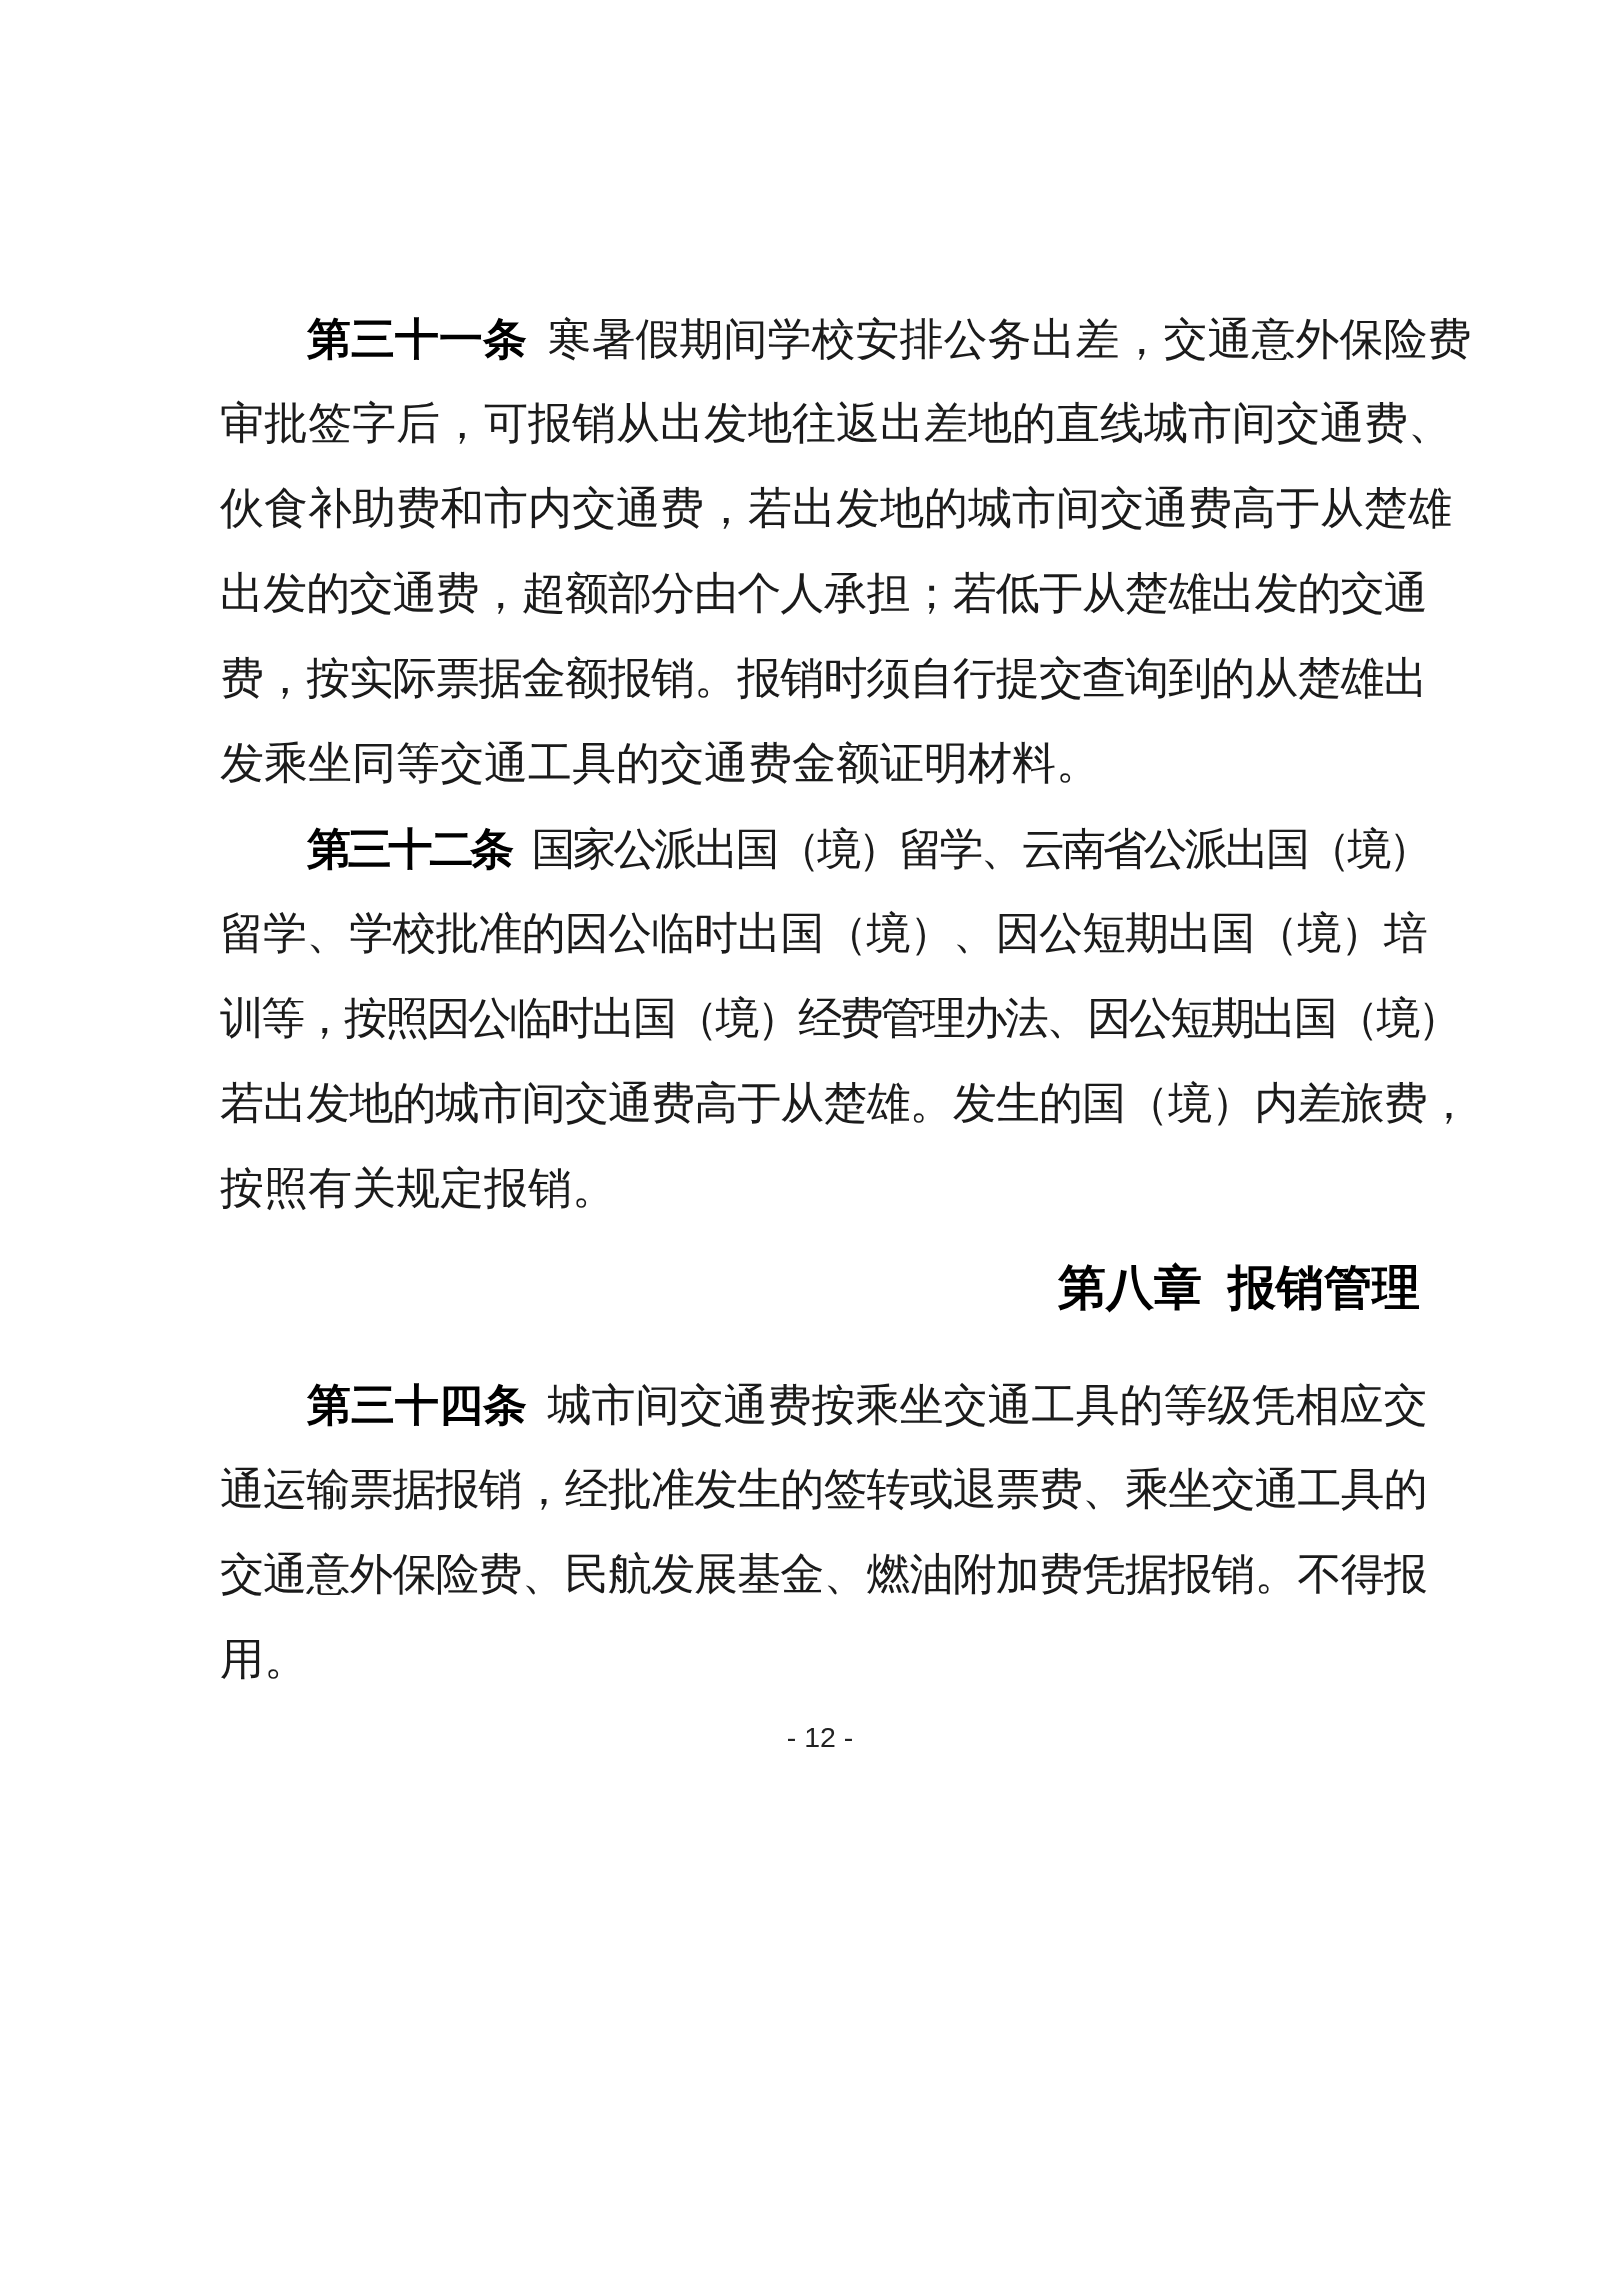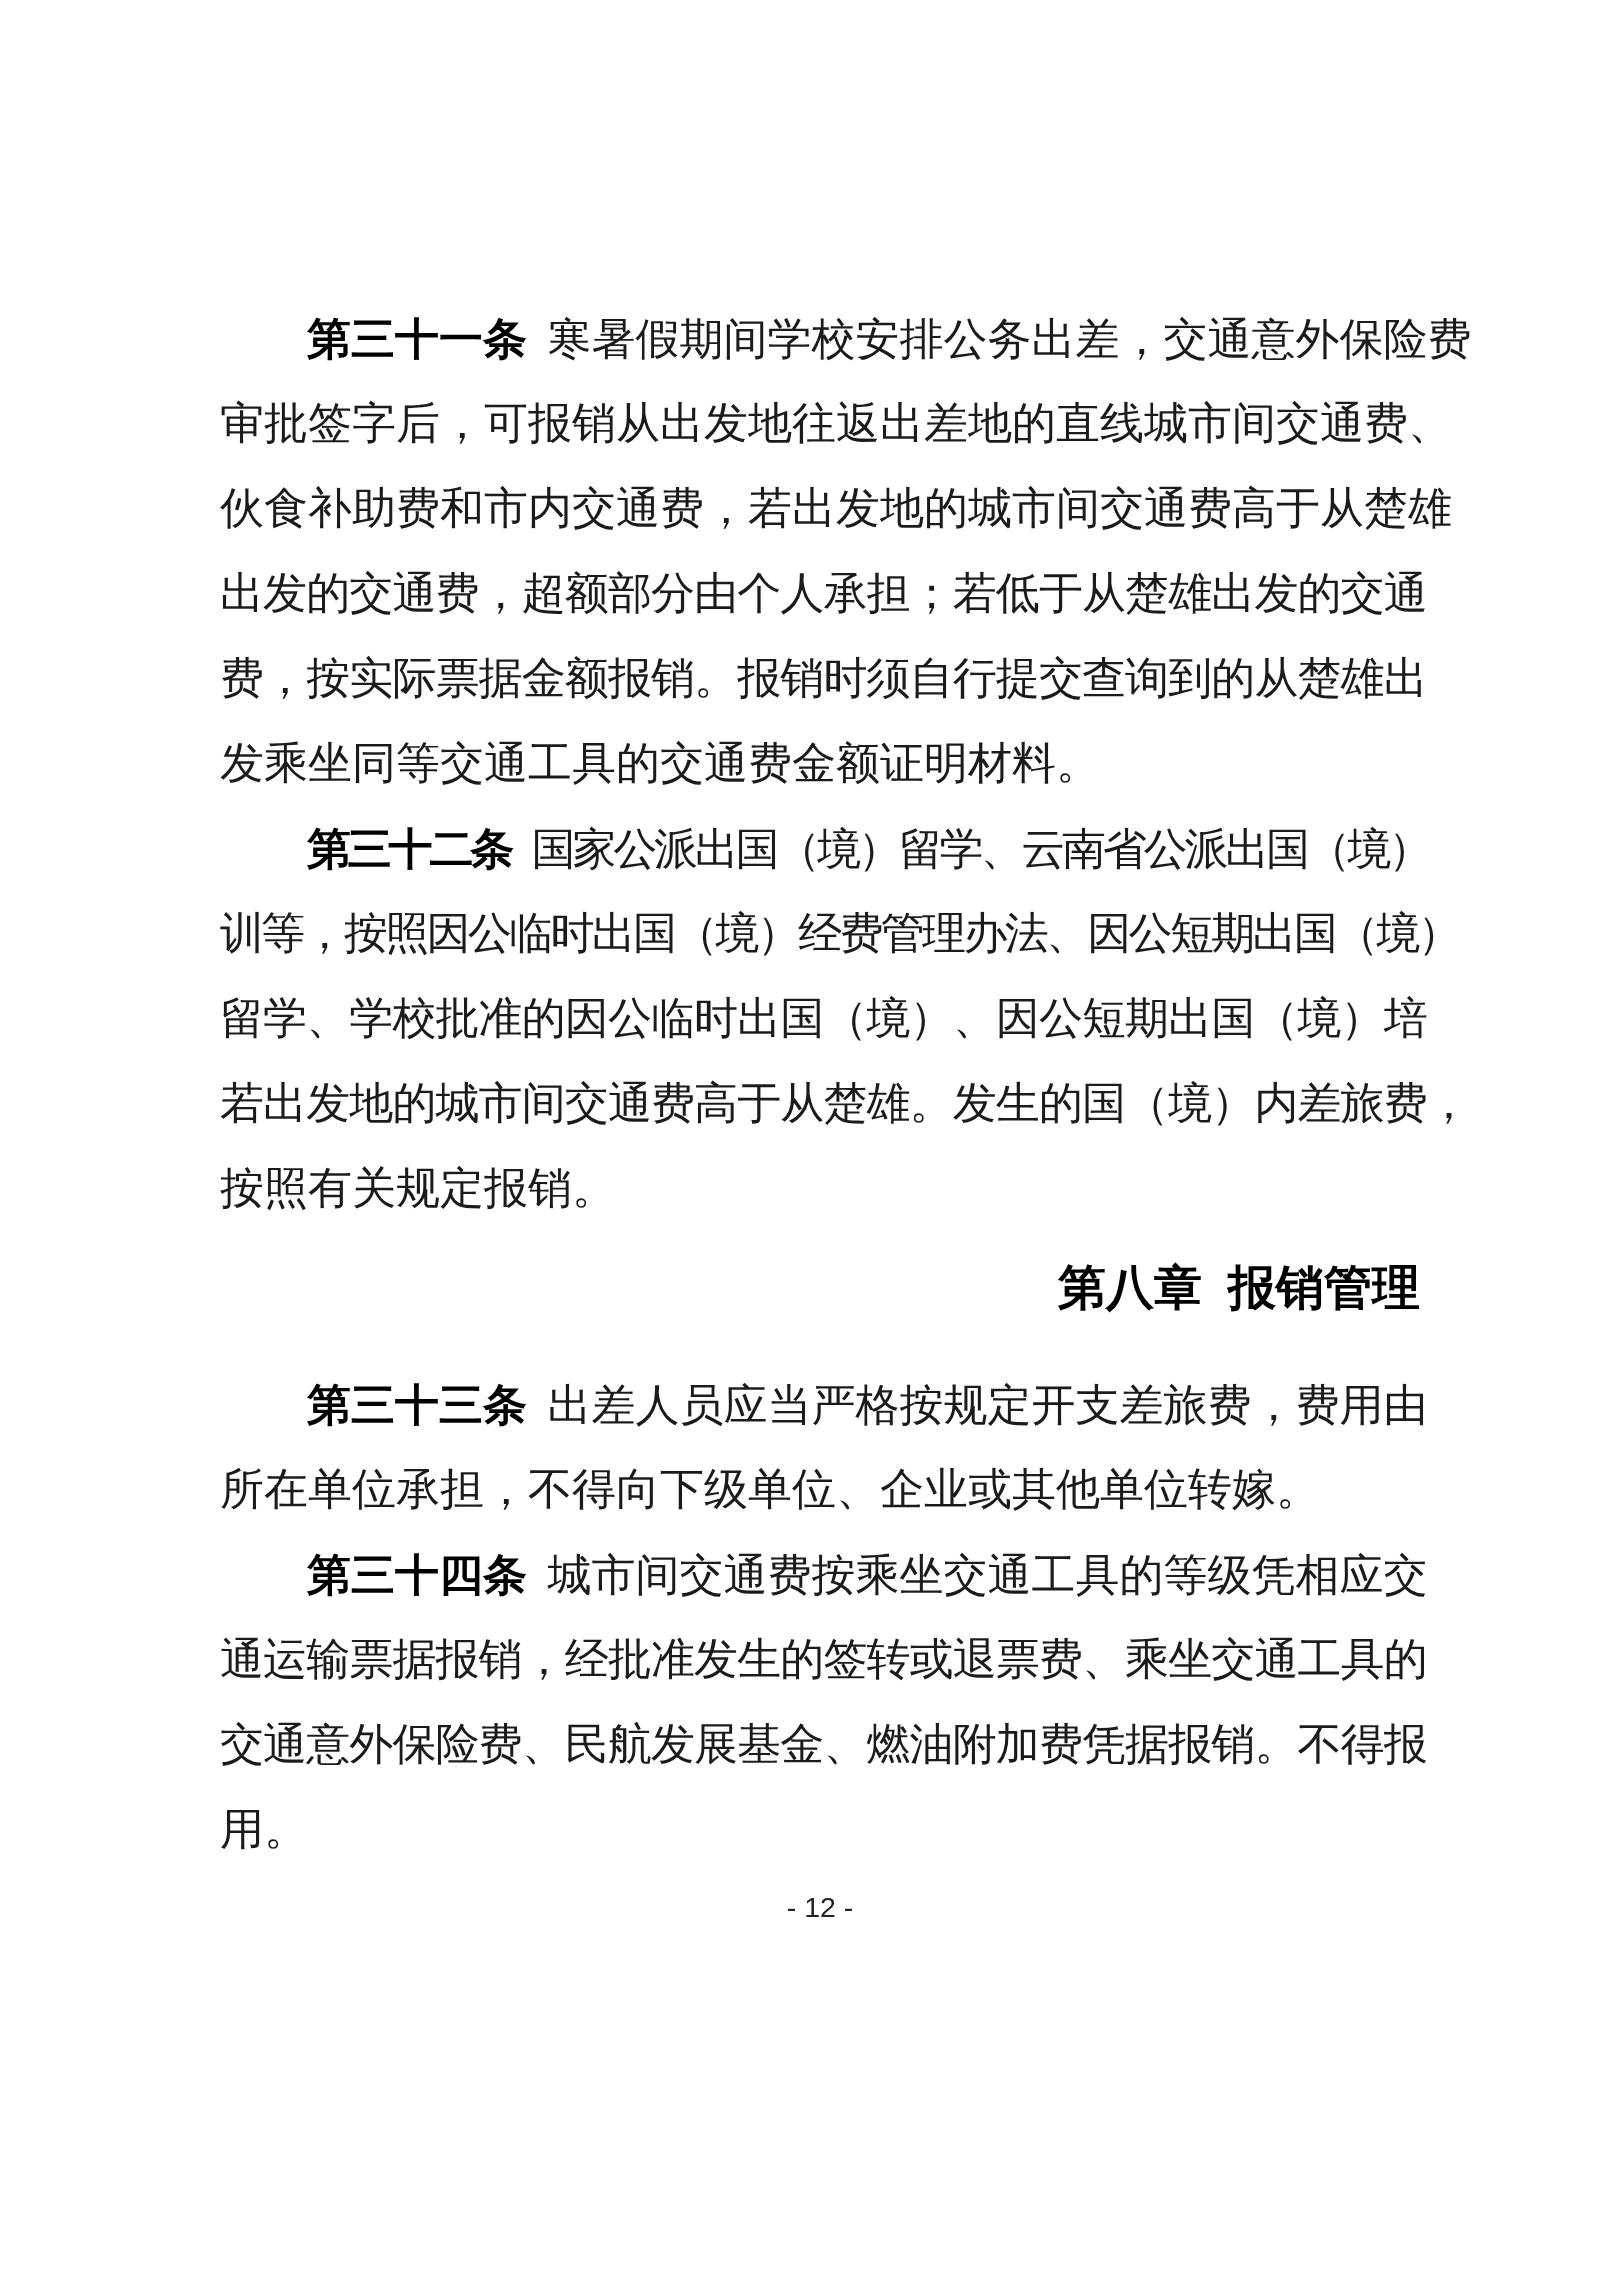--- a/index.html
+++ b/index.html
@@ -74,32 +74,28 @@
     <div class="line first jl"><span class="term">第三十一条</span><span>寒暑假期间学校安排公务出差，交通意外保险费</span></div>
     <div class="line jl">审批签字后，可报销从出发地往返出差地的直线城市间交通费、</div>
     <div class="line jl">伙食补助费和市内交通费，若出发地的城市间交通费高于从楚雄</div>
     <div class="line jl sq3">出发的交通费，超额部分由个人承担；若低于从楚雄出发的交通</div>
     <div class="line jl sq3">费，按实际票据金额报销。报销时须自行提交查询到的从楚雄出</div>
     <div class="line">发乘坐同等交通工具的交通费金额证明材料。</div>
   </div>
 
   <div class="para">
     <div class="line first jl sq1"><span class="term">第三十二条</span><span>国家公派出国（境）留学、云南省公派出国（境）</span></div>
+    <div class="line jl sq3">留学、学校批准的因公临时出国（境）、因公短期出国（境）培</div>
     <div class="line jl sq2">训等，按照因公临时出国（境）经费管理办法、因公短期出国（境）</div>
-    <div class="line jl sq3">留学、学校批准的因公临时出国（境）、因公短期出国（境）培</div>
     <div class="line jl sq3">若出发地的城市间交通费高于从楚雄。发生的国（境）内差旅费，</div>
     <div class="line">按照有关规定报销。</div>
   </div>
 
   <div class="chapter">第八章 报销管理</div>
 
-  <div class="para">
-    <div class="line first jl"><span class="term">第三十三条</span><span>出差人员应当严格按规定开支差旅费，费用由</span></div>
-    <div class="line">所在单位承担，不得向下级单位、企业或其他单位转嫁。</div>
-  </div>
 
   <div class="para">
     <div class="line first jl"><span class="term">第三十四条</span><span>城市间交通费按乘坐交通工具的等级凭相应交</span></div>
     <div class="line jl sq3">通运输票据报销，经批准发生的签转或退票费、乘坐交通工具的</div>
     <div class="line jl sq3">交通意外保险费、民航发展基金、燃油附加费凭据报销。不得报</div>
     <div class="line">用。</div>
   </div>
 
   <div class="footer">- 12 -</div>
 

